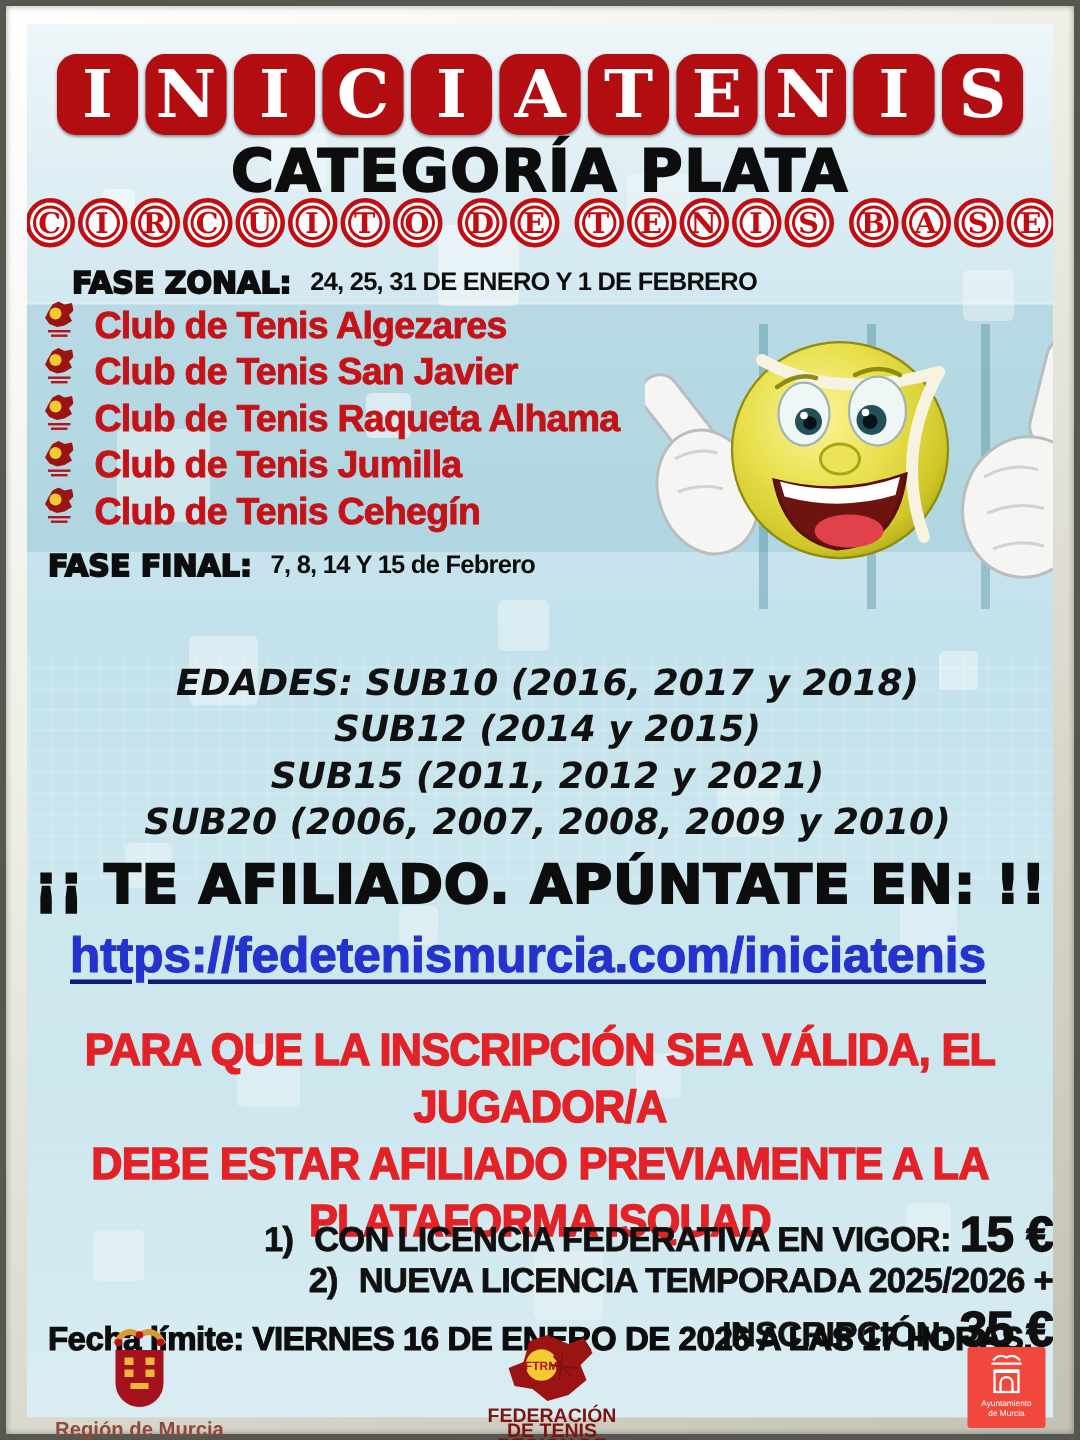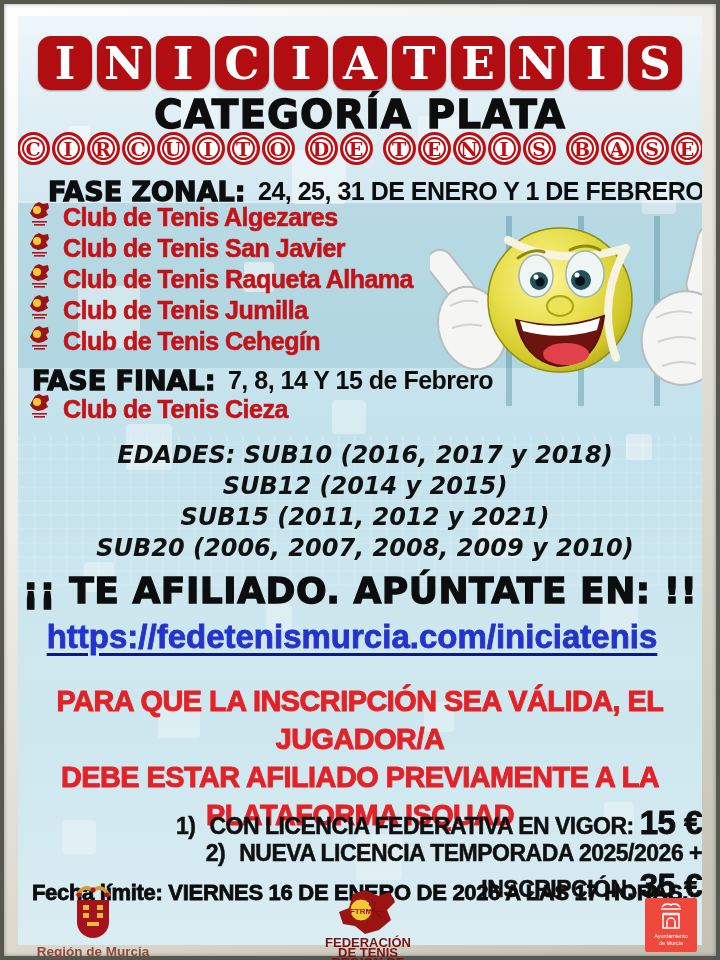--- a/index.html
+++ b/index.html
@@ -29,22 +29,22 @@
   .subtitle{left:0;right:0;top:76px;text-align:center;font-size:39px;letter-spacing:1px;}
   
   .circuit-row{left:0;right:0;top:116px;display:flex;justify-content:center;align-items:center;gap:2px;}
   .cword{display:flex;gap:2px;}
   .cword+.cword{margin-left:8px;}
   .circ{width:27px;height:27px;border-radius:50%;border:3px solid #c00d12;background:#fdfdfd;
     box-shadow:inset 0 0 0 2px #fff,inset 0 0 0 4px #c00d12;display:flex;align-items:center;justify-content:center;
     color:#c00d12;font-family:"DejaVu Serif",serif;font-size:19px;font-weight:700;}
   .fase-line{left:30px;top:160px;white-space:nowrap;}
   .fase-line.final{left:14px;top:349px;}
-  .fase-label{font-size:27px;vertical-align:middle;}
-  .fase-dates{font-family:"Liberation Sans",sans-serif;font-weight:700;color:#0d0d0d;font-size:25px;vertical-align:middle;margin-left:8px;letter-spacing:-0.5px;text-align:right;}
+  .fase-label{font-size:20px;vertical-align:middle;}
+  .fase-dates{font-family:"Liberation Sans",sans-serif;font-weight:700;color:#0d0d0d;font-size:17px;vertical-align:middle;margin-left:8px;letter-spacing:-0.5px;text-align:right;}
   .clubs{left:12px;top:189px;display:flex;flex-direction:column;gap:7px;}
   .clubs.final{top:381px;}
   .club-row{display:flex;align-items:center;gap:14px;height:24px;}
   .club-name{color:#c41318;font-family:"Liberation Sans",sans-serif;font-weight:700;font-size:25px;letter-spacing:-0.5px;-webkit-text-stroke:0.6px #c41318;white-space:nowrap;}
   .edades{left:0;right:20px;top:424px;text-align:center;font-family:"DejaVu Sans",sans-serif;font-style:italic;font-weight:700;color:#111;font-size:24px;line-height:31px;padding-left:30px;}
   .cta{left:0;right:0;top:554px;text-align:center;font-size:36px;letter-spacing:0.5px;}
   .url-line{left:0;right:16px;top:602px;text-align:center;}
   .url-line a{color:#2433cc;font-family:"Liberation Sans",sans-serif;font-weight:700;font-size:33px;-webkit-text-stroke:0.8px #2433cc;
     text-decoration:underline;text-decoration-color:#101a7a;text-underline-offset:5px;}
   .warning{left:0;right:0;top:666px;text-align:center;color:#e32227;font-family:"Liberation Sans",sans-serif;font-weight:700;
@@ -176,31 +176,20 @@
           </svg></span>
         <span class="club-name">Club de Tenis Cehegín</span>
       </div>
     </div>
 
   <div class="abs fase-line final">
     <span class="fat fase-label">FASE FINAL:</span>
     <span class="fase-dates">7, 8, 14 Y 15 de Febrero</span>
   </div>
 
-  <div class="abs clubs final" id="clubs-final">
-      <div class="club-row">
-        <span><svg width="19" height="27" viewBox="0 0 19 27">
-            <path d="M5 2 L9 0 L13 2 L18 1 L19 6 L16 9 L18 13 L13 16 L8 17 L3 15 L0 11 L2 7 Z" fill="#9b1313"></path>
-            <circle cx="7" cy="8" r="4" fill="#f2cb33"></circle>
-            <rect x="2" y="19" width="15" height="1.6" fill="#b5121d"></rect>
-            <rect x="4" y="22" width="11" height="1.6" fill="#b5121d"></rect>
-          </svg></span>
-        <span class="club-name">Club de Tenis Cieza</span>
-      </div>
-    </div>
 
   <div class="abs edades" id="edades-block">
       <div>EDADES:  SUB10  (2016, 2017 y 2018)</div>
       <div>SUB12 (2014 y 2015)</div>
       <div>SUB15 (2011, 2012 y 2021)</div>
       <div>SUB20 (2006, 2007, 2008, 2009 y 2010)</div>
     </div>
 
   <div class="abs cta fat">¡¡ TE AFILIADO. APÚNTATE EN: !!</div>
 

